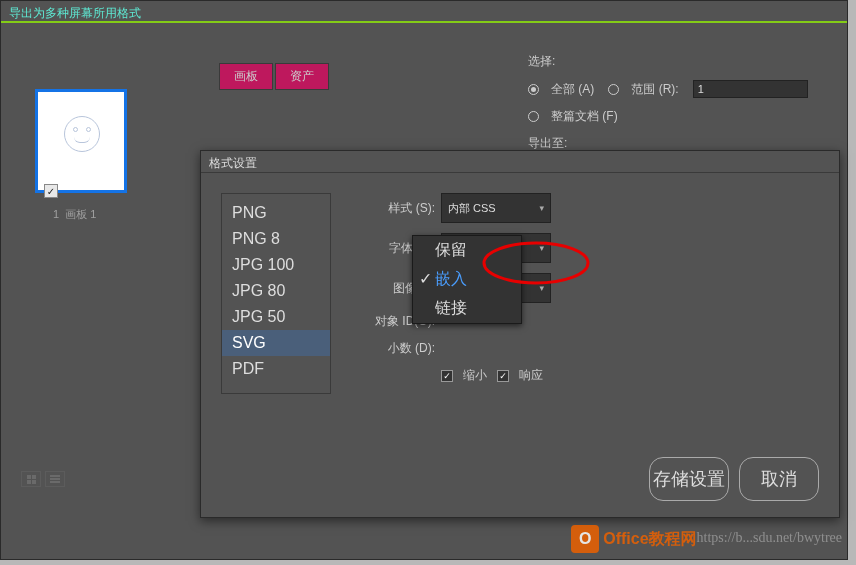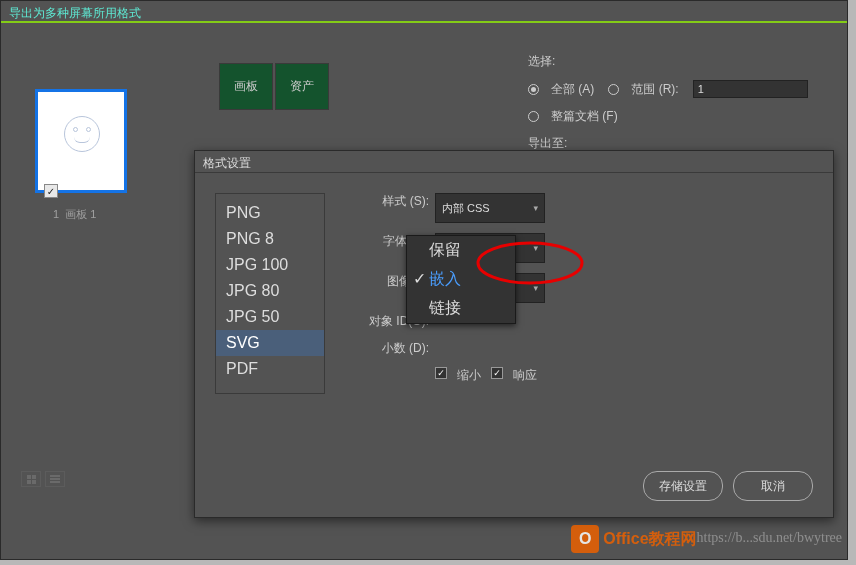--- a/index.html
+++ b/index.html
@@ -21,24 +21,24 @@
       padding: 4px 8px;
     }
     
     .tabs {
       position: absolute;
       top: 62px; left: 218px;
       display: flex;
       gap: 2px;
     }
     .tab {
-      background: #14532d;
+      background: #be185d;
       color: #ccc;
       font-size: 12px;
-      padding: 14px 14px;
+      padding: 4px 14px;
       border: 1px solid #3a3a3a;
       cursor: pointer;
     }
     
     .artboard-panel {
       position: absolute;
       top: 88px; left: 28px;
       width: 170px;
     }
     .artboard-thumb {
@@ -111,21 +111,21 @@
       display: flex; align-items: center; justify-content: center;
     }
     .grid-icon { display: grid; grid-template-columns: 4px 4px; grid-template-rows: 4px 4px; gap: 1px; }
     .grid-icon span { background: #6a6a6a; }
     .list-icon { display: flex; flex-direction: column; gap: 1px; }
     .list-icon span { width: 10px; height: 2px; background: #6a6a6a; }
     
     
     .format-dialog {
       position: absolute;
-      top: 150px; left: 194px;
+      top: 150px; left: 200px;
       width: 640px; height: 368px;
       background: #535353;
       border: 1px solid #2a2a2a;
       box-shadow: 0 3px 10px rgba(0,0,0,0.5);
     }
     .format-titlebar {
       height: 22px;
       background: #535353;
       border-bottom: 1px solid #3a3a3a;
       color: #dcdcdc;
@@ -149,21 +149,21 @@
       padding: 4px 10px;
       cursor: pointer;
     }
     .format-item.selected {
       background: #4a5f7a;
       color: #fff;
     }
     .settings-rows { flex: 1; }
     .srow {
       display: flex;
-      align-items: flex-start;
+      align-items: center;
       gap: 6px;
       margin-bottom: 10px;
       color: #ccc;
       font-size: 12px;
     }
     .srow label { width: 80px; text-align: right; }
     .select {
       width: 110px; height: 22px;
       background: #333;
       border: 1px solid #222;
@@ -213,26 +213,26 @@
       pointer-events: none;
     }
     
     .dialog-buttons {
       position: absolute;
       bottom: 16px; right: 20px;
       display: flex;
       gap: 10px;
     }
     .btn {
-      width: 80px; height: 30px;
+      width: 80px; height: 44px;
       border: 1px solid #aaa;
       border-radius: 14px;
       background: transparent;
       color: #ddd;
-      font-size: 12px;
+      font-size: 18px;
       cursor: pointer;
     }
     
     .watermark {
       position: absolute;
       bottom: 12px; right: 14px;
       display: flex;
       align-items: center;
       gap: 4px;
       opacity: 0.85;

